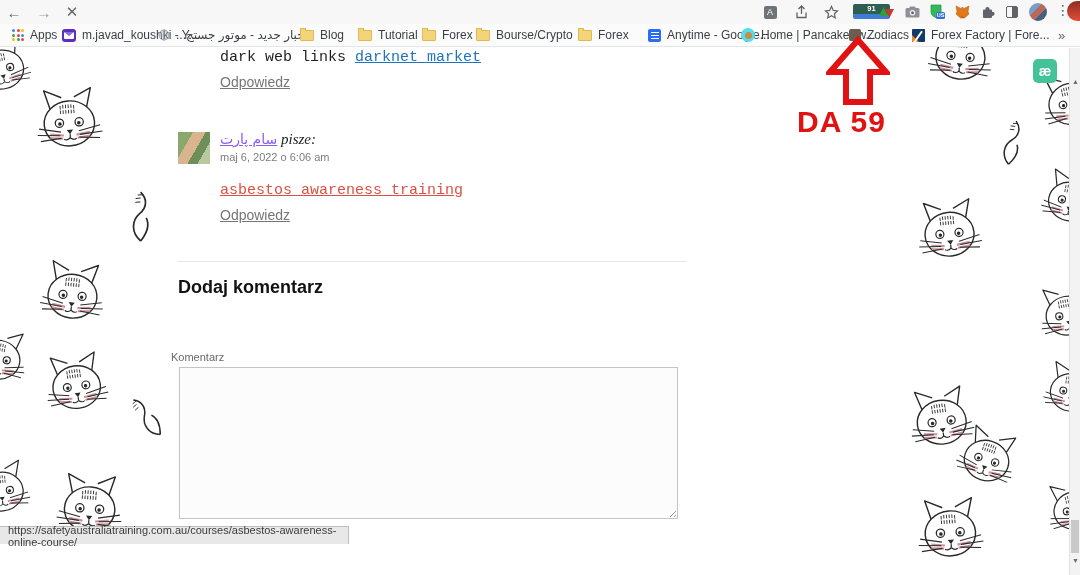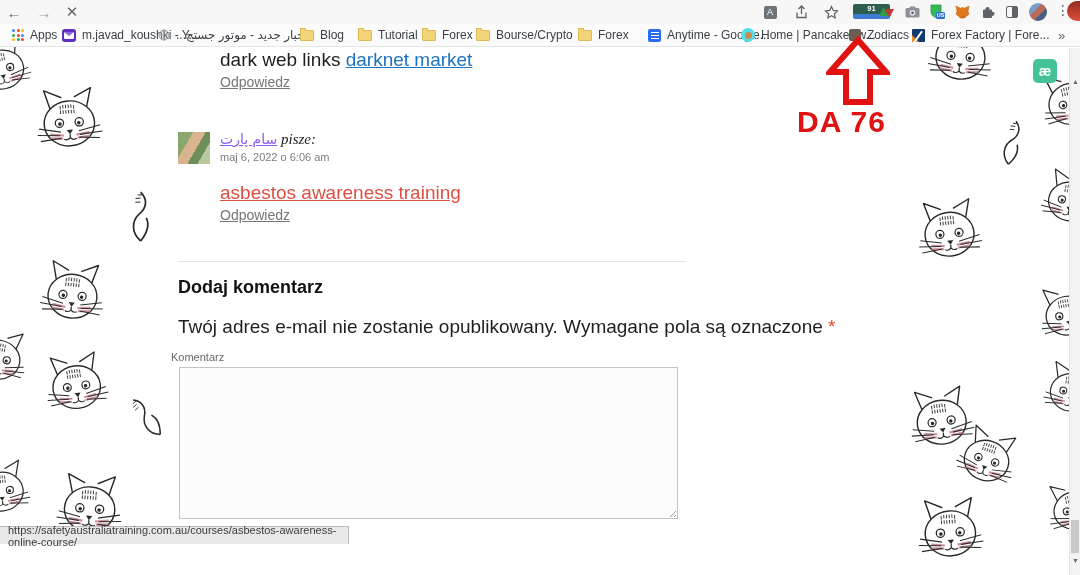--- a/index.html
+++ b/index.html
@@ -39,21 +39,21 @@
   .forexic{width:13px;height:13px;background:#123a6b;border-radius:1px;position:relative;overflow:hidden;}
   .forexic:before{content:"";position:absolute;left:0;bottom:0;border-left:7px solid #f08a24;border-top:7px solid transparent;}
   .forexic:after{content:"";position:absolute;left:5px;top:1px;width:2px;height:14px;background:#fff;transform:rotate(35deg);}
   .appsgrid{display:grid;grid-template-columns:repeat(3,3px);grid-gap:1.5px;}
   .appsgrid i{width:3px;height:3px;border-radius:50%;}
   .chev{position:absolute;top:0;height:22px;display:flex;align-items:center;font-size:13px;color:#5f6368;}
   
   .page{position:absolute;left:0;top:47px;width:1080px;height:528px;background:#fff;overflow:hidden;}
   .cat,.tailsvg{position:absolute;z-index:0;}
   .content{position:absolute;left:0;top:0;width:100%;height:100%;z-index:1;}
-  .serif{font-family:Liberation Sans, sans-serif;font-size:19px;color:#1f1f1f;}
+  .serif{font-family:Liberation Mono, monospace;font-size:15px;color:#1f1f1f;}
   .reply{font-family:"Liberation Sans",sans-serif;font-size:14px;color:#767676;text-decoration:underline;}
   .linkblue{color:#1e73be;text-decoration:underline;}
   .linkred{color:#dc5044;text-decoration:underline;}
   .author-avatar{position:absolute;left:178px;top:85px;width:32px;height:32px;
     background:linear-gradient(120deg,#8aa86e 0 30%,#d9b48f 30% 55%,#6e8f5a 55% 75%,#b7c9a0 75%);}
   .author-link{color:#8b5cf6;text-decoration:underline;font-size:14px;font-family:"DejaVu Sans",sans-serif;}
   .pisze{font-family:"Liberation Serif","DejaVu Serif",serif;font-style:italic;font-size:15px;color:#222;}
   .cdate{font-size:11px;color:#7e7e7e;}
   .hr{position:absolute;left:178px;top:214px;width:508px;height:1px;background:#e4e4e4;}
   .h-add{position:absolute;left:178px;top:230px;font-size:18px;font-weight:bold;color:#121212;}
@@ -334,23 +334,20 @@
     <div style="position:absolute;left:220px;top:83px">
       <a class="author-link">سام پارت</a><span class="pisze"> pisze:</span>
     </div>
     <div class="cdate" style="position:absolute;left:220px;top:104px">maj 6, 2022 o 6:06 am</div>
     <a class="serif linkred" style="position:absolute;left:220px;top:135px">asbestos awareness training</a>
     <a class="reply" style="position:absolute;left:220px;top:160px">Odpowiedz</a>
 
     <div class="hr"></div>
 
     <div class="h-add">Dodaj komentarz</div>
-    <div class="notice serif">
-      <span>Twój adres e-mail nie zostanie opublikowany. Wymagane pola są oznaczone </span><span class="req">*</span>
-    </div>
     <div class="flabel">Komentarz</div>
     <div class="tawrap">
       <textarea style=""></textarea>
       <span class="resizer"></span>
     </div>
 
     <div class="statusbar">https://safetyaustraliatraining.com.au/courses/asbestos-awareness-online-course/</div>
   </div>
 </div>
 
@@ -358,13 +355,13 @@
   <div class="sb-up">▲</div>
   <div class="sb-thumb"></div>
   <div class="sb-down">▼</div>
 </div>
 
 <div class="ae-badge">æ</div>
 
 <svg class="annot-arrow" width="64" height="70" viewBox="0 0 64 70">
   <polygon points="32,4 60,36 44,36 44,66 20,66 20,36 4,36" fill="#ffffff" stroke="#e01212" stroke-width="6" stroke-linejoin="miter"></polygon>
 </svg>
-<div class="annot-label">DA 76</div>
+<div class="annot-label">DA 59</div>
 
 </body></html>

